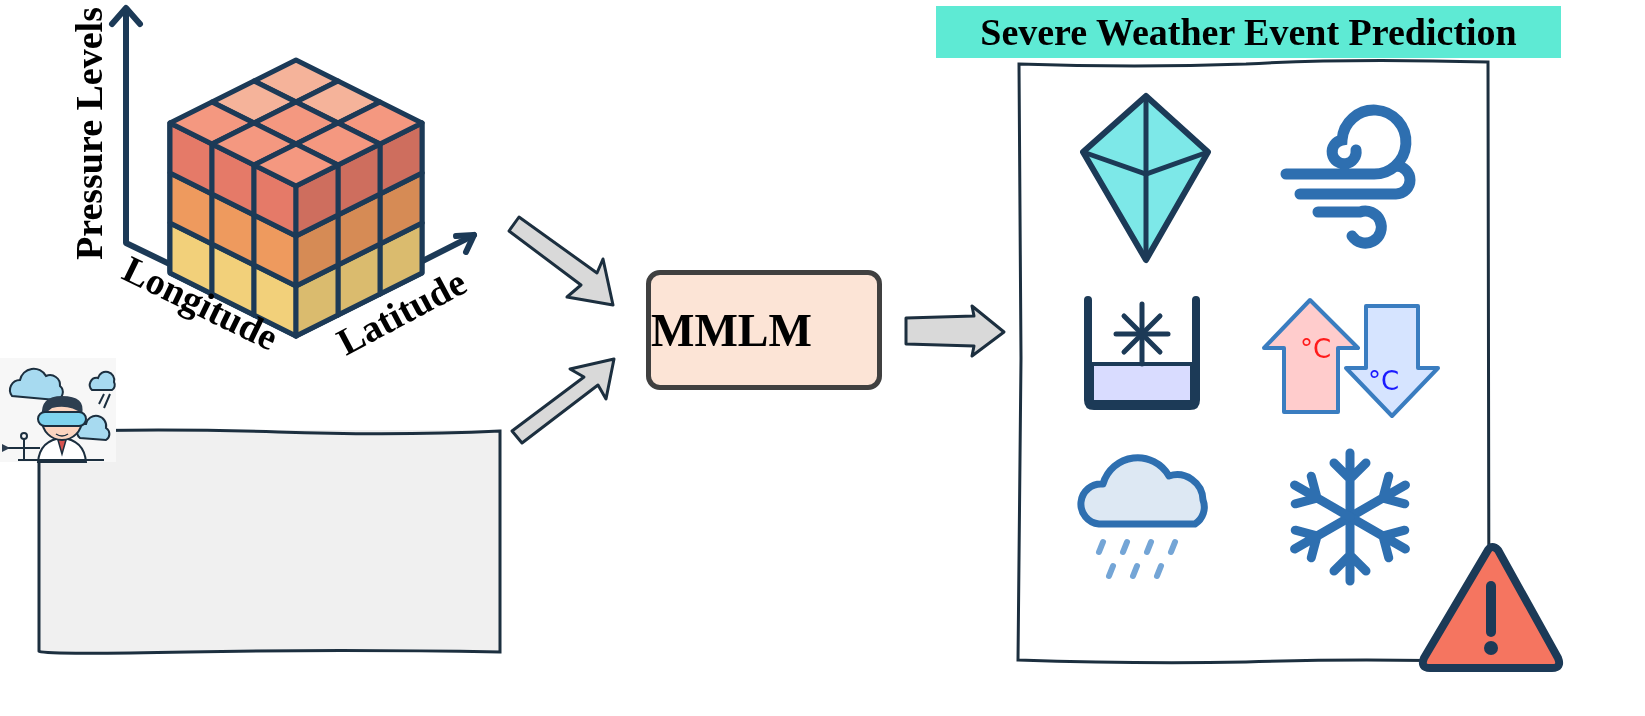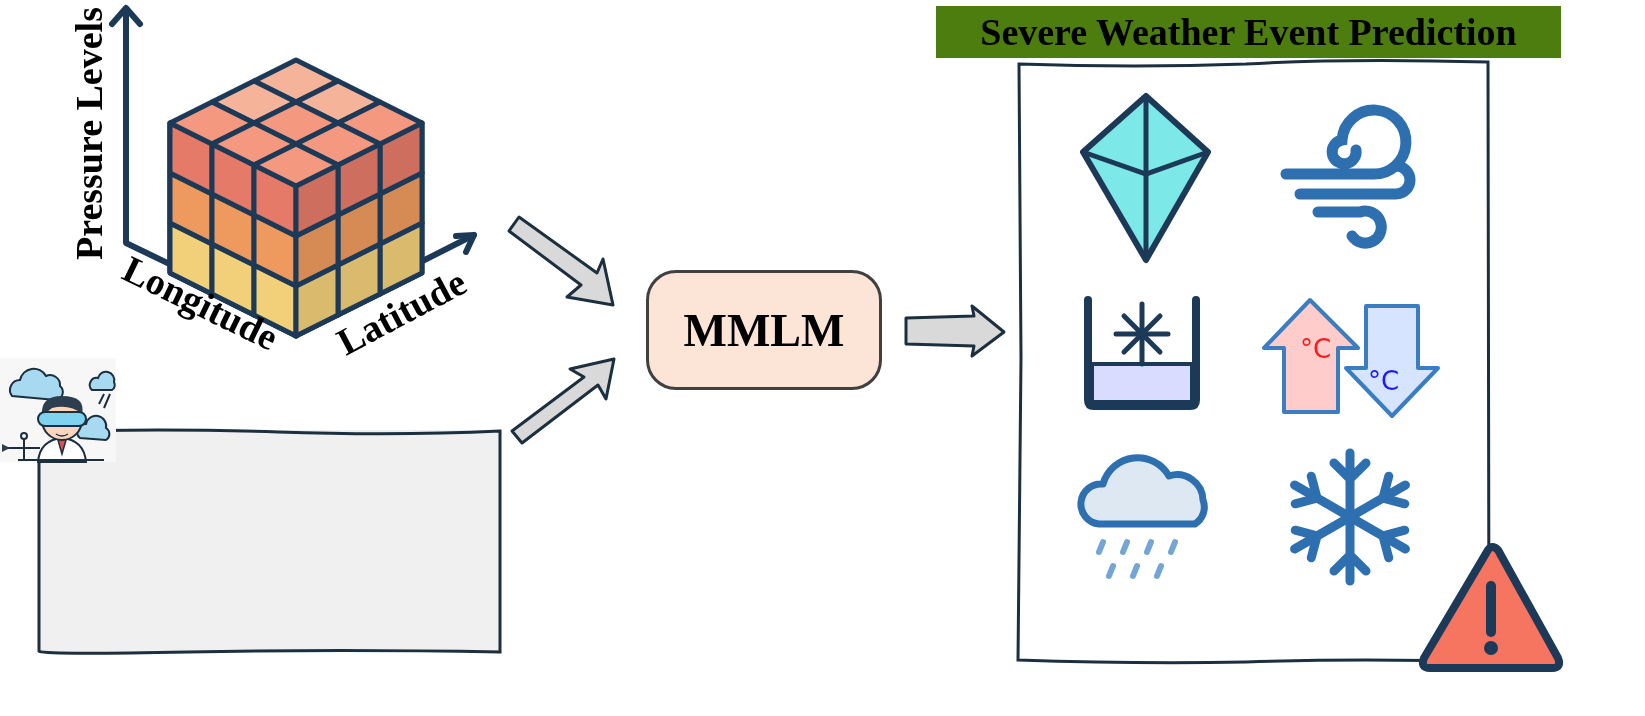--- a/index.html
+++ b/index.html
@@ -2,23 +2,23 @@
 <html><head>
 <meta charset="utf-8">
 <style>
   html, body { margin: 0; padding: 0; background: #ffffff; }
   body { width: 1645px; height: 716px; position: relative; overflow: hidden; font-family: "Liberation Serif", serif; }
   .abs { position: absolute; }
   svg { position: absolute; overflow: visible; }
   .axis-label { font-family: "Liberation Serif", serif; font-weight: bold; font-size: 38px; fill: #000; }
   #question-box { left: 38px; top: 430px; width: 462px; height: 222px; background: #f0f0f0; }
   #question-text { position: absolute; left: 10px; right: 0; top: 8px; text-align: center; font-family: "Liberation Serif", serif; font-weight: bold; font-size: 40px; line-height: 49px; color: #000; }
-  #mmlm-box { left: 646px; top: 270px; width: 236px; height: 120px; background: #fce4d6; border: 3px solid #404040; border-radius: 30px; box-sizing: border-box; display: flex; align-items: center; justify-content: center; }
+  #mmlm-box { left: 646px; top: 270px; width: 236px; height: 120px; background: #fce4d6; border: 5px solid #404040; border-radius: 14px; box-sizing: border-box; display: flex; align-items: center; }
   #mmlm-label { font-family: "Liberation Serif", serif; font-weight: bold; font-size: 46px; color: #000; }
-  #pred-title-bar { left: 936px; top: 6px; width: 625px; height: 52px; background: #4d7c0f; display: flex; align-items: center; justify-content: center; }
+  #pred-title-bar { left: 936px; top: 6px; width: 625px; height: 52px; background: #5eead4; display: flex; align-items: center; justify-content: center; }
   #pred-title { font-family: "Liberation Serif", serif; font-weight: bold; font-size: 38px; color: #000; white-space: nowrap; }
 </style>
 </head>
 <body>
 
 <svg width="520" height="370" style="left:0;top:0">
 
   <g stroke="#1c3a57" stroke-width="6" fill="none" stroke-linecap="round" stroke-linejoin="round">
     <polyline points="126,10 126,243 296,325 474,235"></polyline>
     <polyline points="112,24 126,8 140,24"></polyline>

